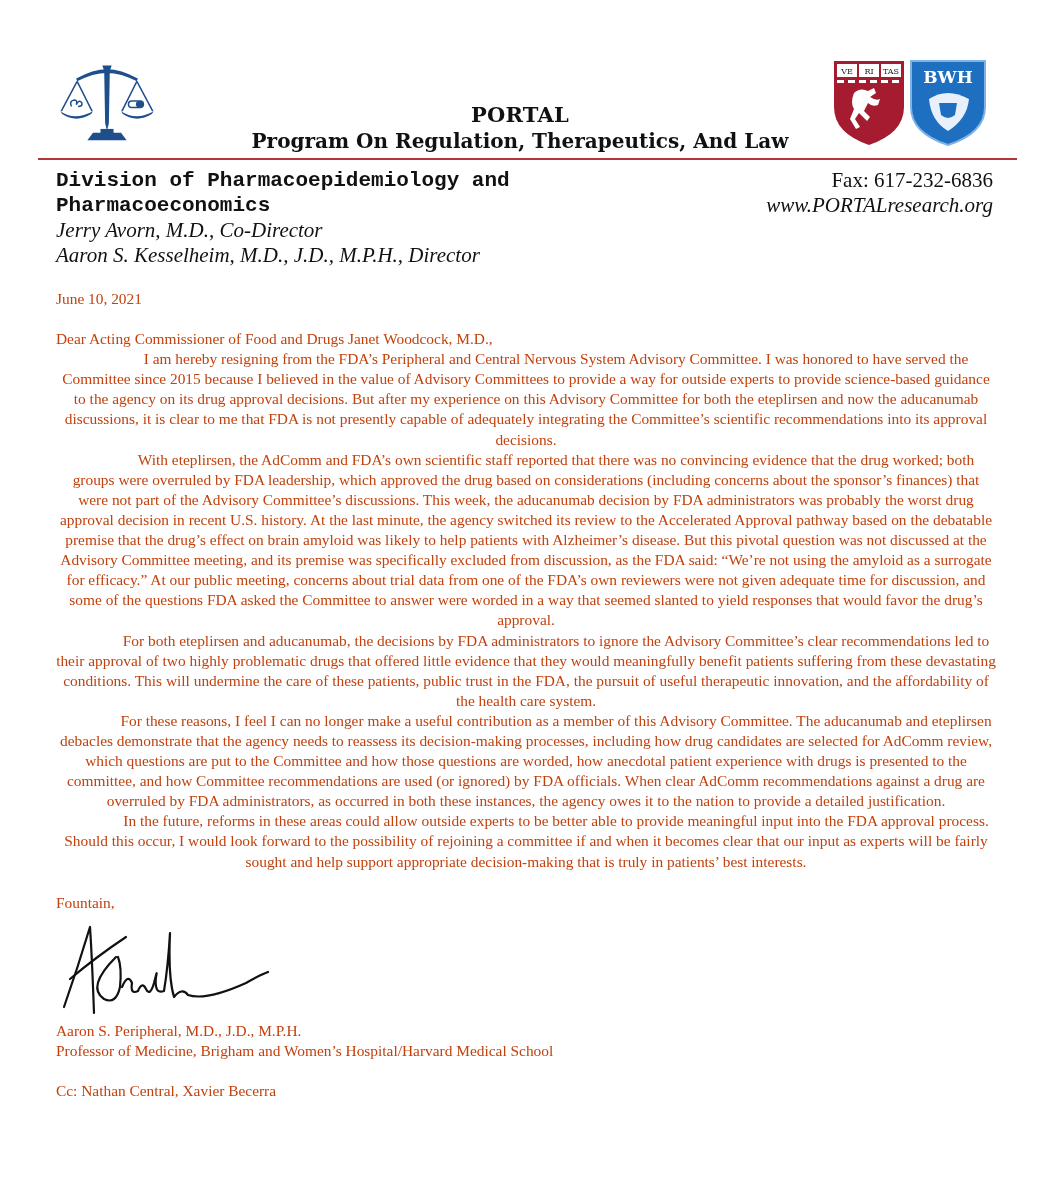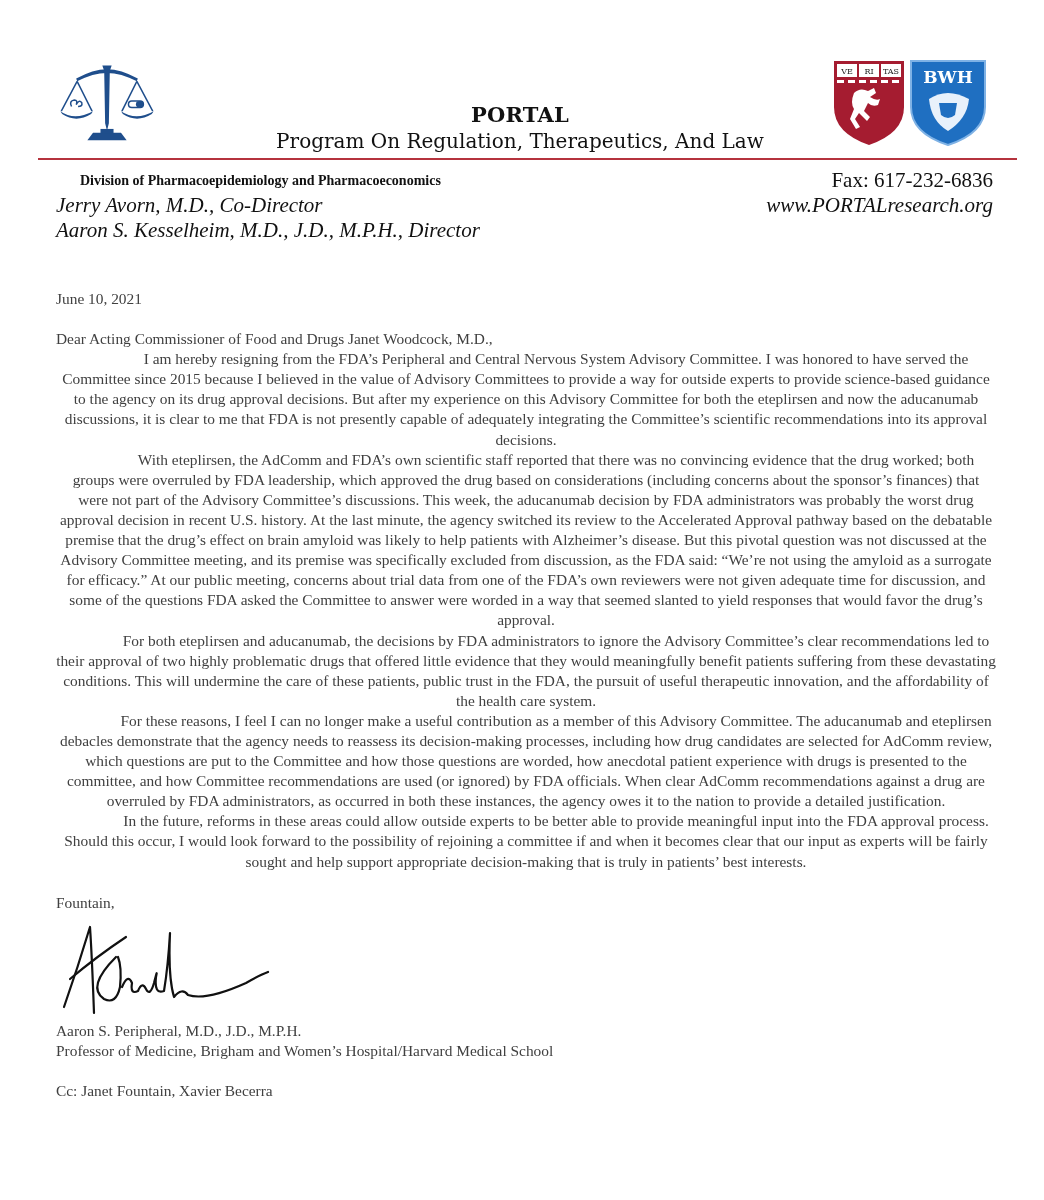--- a/index.html
+++ b/index.html
@@ -3,34 +3,34 @@
 <meta charset="utf-8">
 <style>
   html, body { margin: 0; padding: 0; background: #ffffff; }
   body {
     width: 1044px; height: 1200px; position: relative; overflow: hidden;
     font-family: "DejaVu Serif", serif; color: #111;
   }
   .logo-left { position: absolute; left: 55px; top: 58px; width: 104px; height: 84px; }
   .org-title { position: absolute; left: 160px; top: 70px; width: 720px; text-align: center; margin-top: 32px; }
   .org-title .t1 { font-family: "DejaVu Serif", serif; font-weight: bold; font-size: 21px; line-height: 26px; letter-spacing: 0.2px; }
-  .org-title .t2 { font-family: "DejaVu Serif", serif; font-weight: normal; font-size: 20px; line-height: 26px; }
+  .org-title .t2 { font-family: "DejaVu Serif", serif; font-weight: bold; font-size: 20px; line-height: 26px; }
   .logo-harvard { position: absolute; left: 832px; top: 59px; width: 74px; height: 88px; }
   .logo-bwh { position: absolute; left: 909px; top: 59px; width: 78px; height: 88px; }
   .rule { position: absolute; left: 38px; top: 158px; width: 979px; height: 2px; background: #b5333d; }
 
   .dept { position: absolute; left: 56px; top: 168px; width: 680px; }
-  .dept .bold { font-family: Liberation Serif, serif; font-weight: bold; font-size: 14px; line-height: 25px; margin-left: 24px; }
+  .dept .bold { font-family: Liberation Mono, monospace; font-weight: bold; font-size: 21px; line-height: 25px; }
   .dept .ital { font-family: "Liberation Serif", serif; font-style: italic; font-size: 21px; line-height: 25px; }
   .contact { position: absolute; right: 51px; top: 168px; text-align: right; }
   .contact div { font-family: "Liberation Serif", serif; font-size: 21px; line-height: 25px; }
   .contact .web { font-style: italic; }
 
   .letter { position: absolute; left: 56px; top: 289px; width: 940px;
-    font-family: "Liberation Serif", serif; font-size: 15.4px; line-height: 20.1px; color: #404040; }
+    font-family: "Liberation Serif", serif; font-size: 15.4px; line-height: 20.1px; color: #c2410c; }
   .letter p { margin: 0; text-align: left; }
   .letter .indent { text-indent: 60px; text-align: center; }
   .date { margin-bottom: 20px !important; }
   .salutation { }
   .closing { margin-top: 21px !important; }
   .signature { width: 280px; height: 100px; margin: 4px 0 4px 0; display: block; }
   .sig-block { margin-top: 2px; }
   .cc { margin-top: 20px !important; }
 </style>
 </head>
@@ -114,14 +114,14 @@
     <g fill="none" stroke="#111" stroke-width="2.2" stroke-linecap="round" stroke-linejoin="round">
       <path d="M8 90 Q22 50 34 10 Q36 40 38 96"></path>
       <path d="M14 62 Q40 40 70 20"></path>
       <path d="M60 40 Q30 70 48 82 Q60 88 64 70 Q66 50 62 40"></path>
       <path d="M66 70 Q72 56 76 66 Q74 78 82 74 Q86 64 90 72 Q94 80 98 66 Q102 50 100 60 Q98 78 108 74 Q112 50 114 16 Q112 60 118 80 Q126 70 132 78 Q150 84 190 66 Q204 58 212 55"></path>
     </g>
   </svg>
 
   <p class="sig-block">Aaron S. Peripheral, M.D., J.D., M.P.H.</p>
   <p>Professor of Medicine, Brigham and Women’s Hospital/Harvard Medical School</p>
-  <p class="cc">Cc: Janet Fountain, Xavier Becerra</p>
+  <p class="cc">Cc: Nathan Central, Xavier Becerra</p>
 </div>
 
 </body></html>

